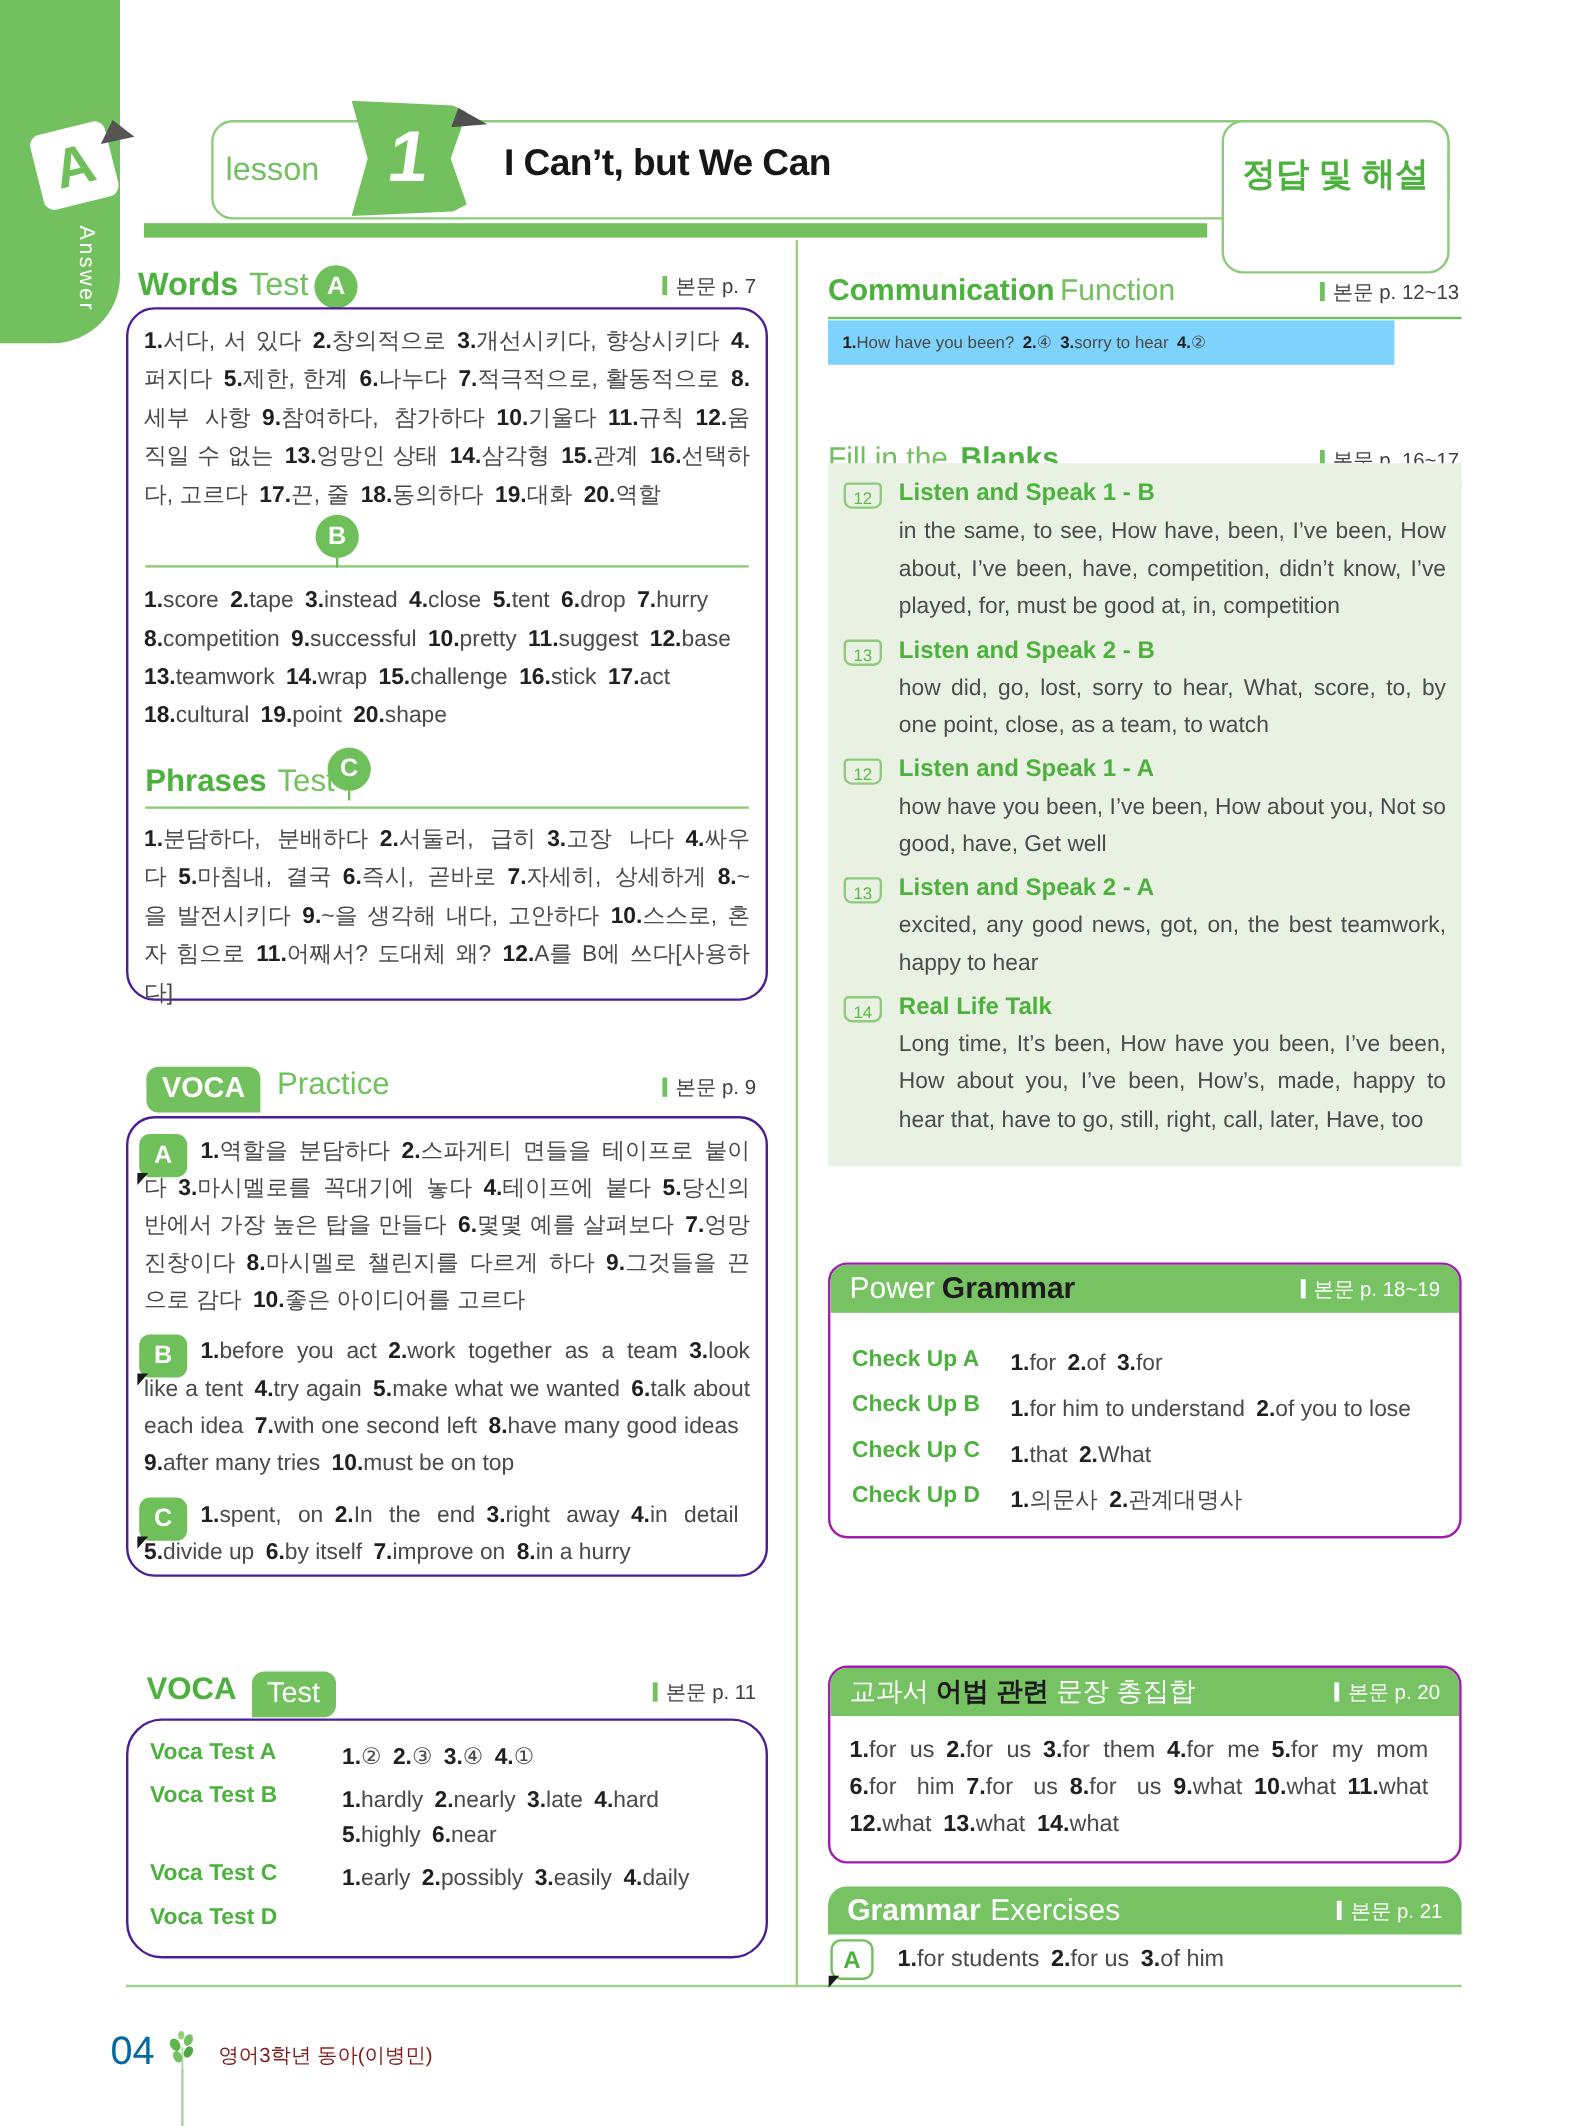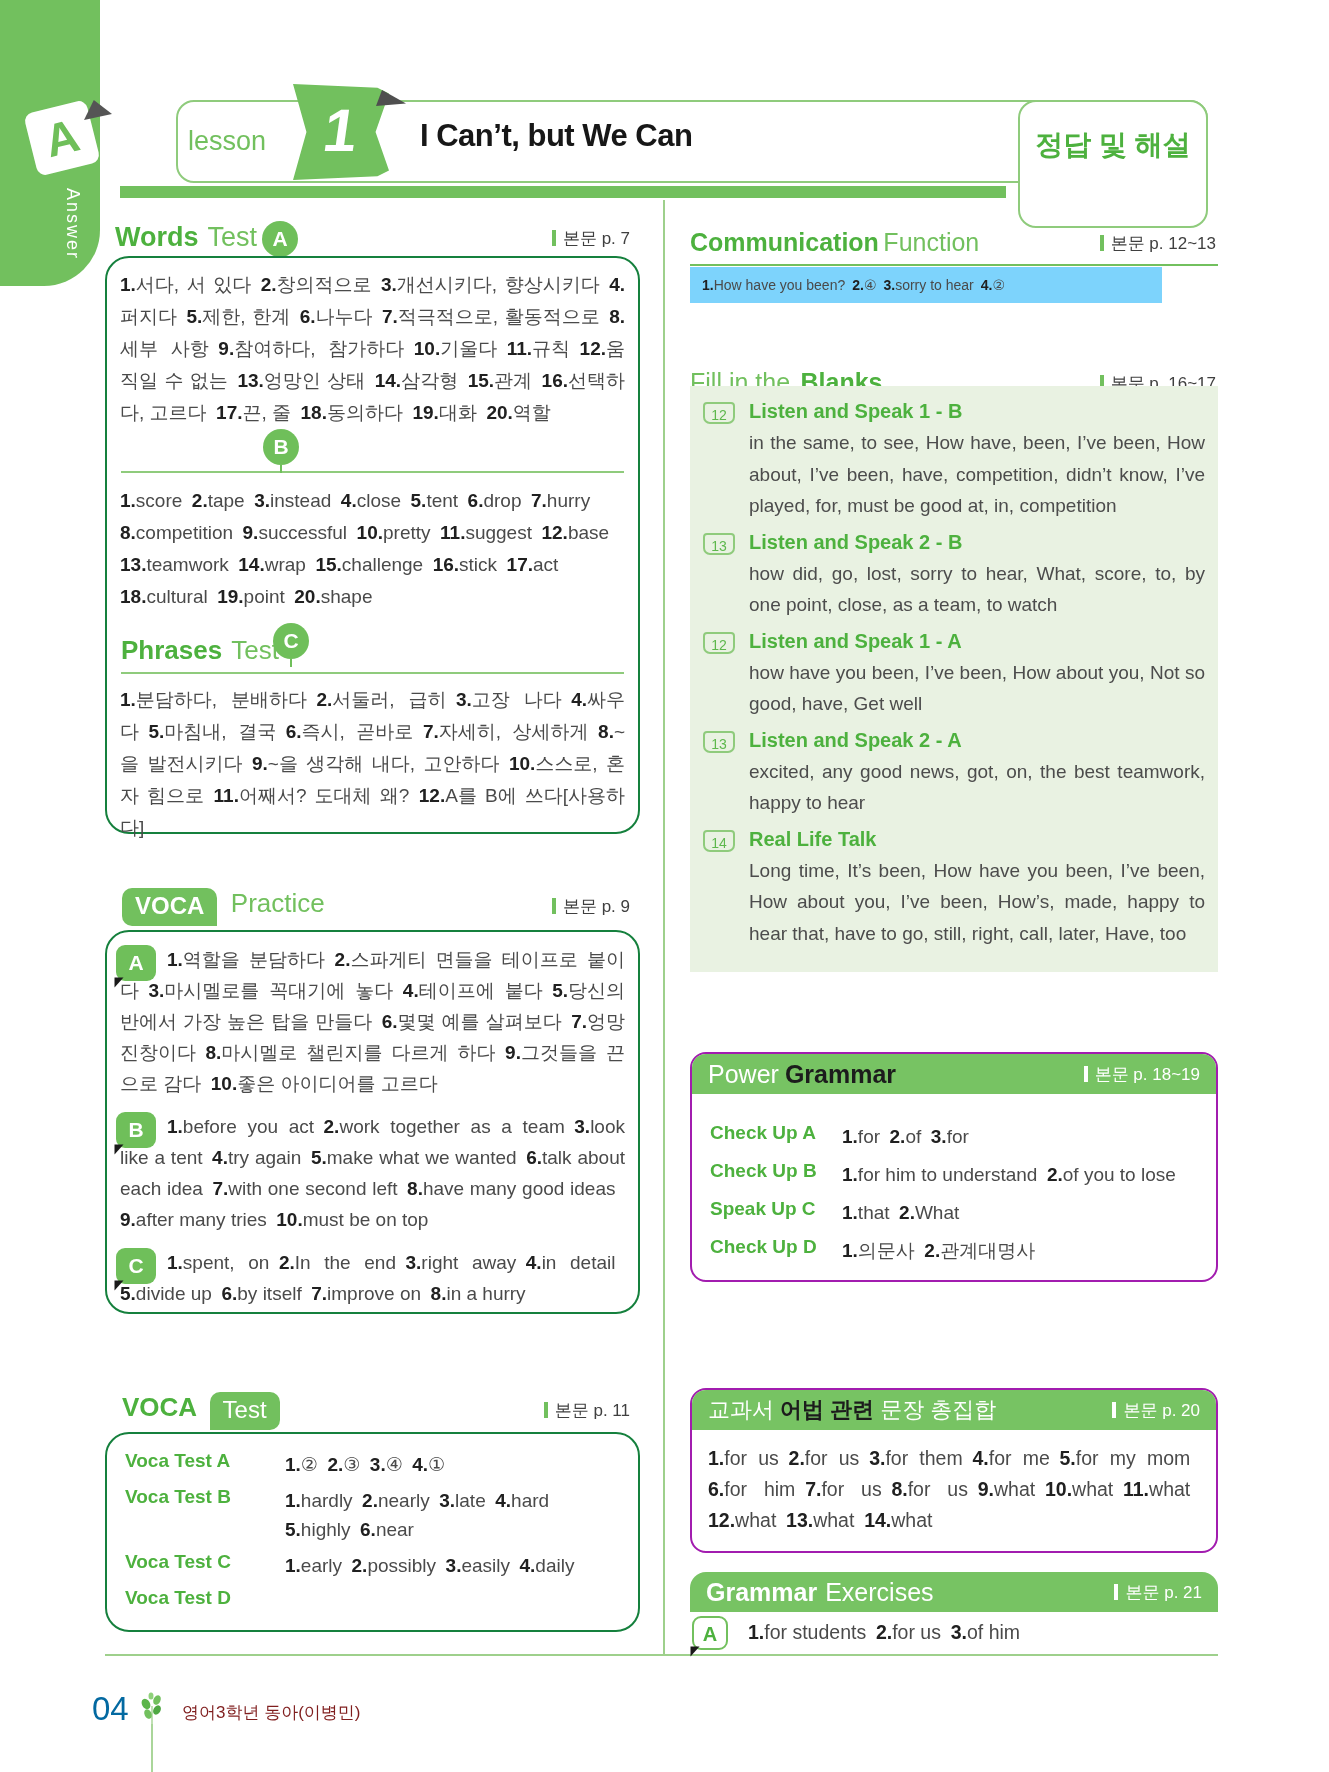--- a/index.html
+++ b/index.html
@@ -36,35 +36,35 @@
   .answers{font-size:19px;line-height:32px;text-align:justify;color:#424242;}
   .circ-badge{position:absolute;width:36px;height:36px;border-radius:50%;background:#6fbf5a;color:#fff;font-weight:700;font-size:21px;text-align:center;line-height:36px;}
   .circ-badge::after{content:'';position:absolute;left:17px;bottom:-8px;width:2px;height:8px;background:#6fbf5a;}
   .bubble{position:absolute;left:-4px;top:1px;width:40px;height:36px;border-radius:9px;background:#6fbf5a;color:#fff;font-weight:700;font-size:21px;text-align:center;line-height:36px;text-indent:0;}
   .bubble::before{content:'';position:absolute;left:-2px;bottom:-6px;width:0;height:0;border-style:solid;border-width:9px 0 0 10px;border-color:transparent transparent transparent #1a1a1a;transform:rotate(90deg);}
   
   .sec-head{position:absolute;white-space:nowrap;}
   .h-bold{font-size:27px;font-weight:700;color:#4db13e;}
   .h-light{font-size:27px;font-weight:400;color:#72c05e;margin-left:9px;}
   .wt-badge{left:262px;top:221px;}
-  .box{position:absolute;border:2px solid #15803d;border-radius:24px;background:#fff;box-sizing:border-box;}
+  .box{position:absolute;border:2px solid #4c1d95;border-radius:24px;background:#fff;box-sizing:border-box;}
   .box1{left:105px;top:256px;width:535px;height:578px;padding:11px 13px;}
   .bdiv{position:relative;height:32px;border-bottom:2px solid #8fcb7c;margin:10px 1px 12px;}
   .bdiv .circ-badge{left:142px;bottom:6px;}
   .phrases-head{position:relative;border-bottom:2px solid #8fcb7c;margin:12px 1px 10px;padding:10px 0 6px;}
   .phrases-head .h-bold,.phrases-head .h-light{font-size:26px;}
   .phrases-head .circ-badge{left:152px;top:-2px;}
   .tab-green{display:inline-block;background:#72c05e;color:#fff;font-weight:700;font-size:24px;padding:4px 13px 6px;border-radius:10px 10px 0 10px;}
   .tab-green.light{font-weight:400;border-radius:10px 10px 10px 0;}
   .voca-head{position:absolute;left:122px;white-space:nowrap;}
   .voca-head .h-light{font-size:26px;vertical-align:2px;}
   .voca-head .h-bold{font-size:26px;vertical-align:2px;}
   .box2{left:105px;top:930px;width:535px;height:384px;padding:12px 13px;}
   .para{position:relative;text-indent:47px;font-size:19px;line-height:31px;text-align:justify;color:#424242;margin-bottom:12px;}
-  .box3{left:105px;top:1432px;width:535px;height:200px;padding:16px 18px;display:grid;grid-template-columns:152px 1fr;column-gap:8px;row-gap:7px;align-content:start;}
+  .box3{left:105px;top:1432px;width:535px;height:200px;padding:16px 18px;display:grid;grid-template-columns:152px 1fr;column-gap:8px;row-gap:7px;align-content:start;border-radius:30px;}
   .row-label{color:#4db13e;font-weight:700;font-size:19px;}
   .row-ans{font-size:19px;line-height:29px;}
   
   .rc-head{position:absolute;left:690px;width:528px;border-bottom:2.5px solid #72c05e;padding-bottom:7px;white-space:nowrap;}
   .rc-head .h-bold,.rc-head .h-light{font-size:25px;}
   .rc-head .h-light{margin-left:0;margin-right:6px;}
   .rc-head .pref{right:2px;top:4px;}
   .comm-body{position:absolute;left:690px;top:267px;width:472px;background:#7dd3fc;padding:10px 12px;box-sizing:border-box;font-size:14px;}
   .fib-box{position:absolute;left:690px;top:386px;width:528px;min-height:578px;background:#e9f2e2;padding:14px 13px;box-sizing:border-box;}
   .fib-item{display:grid;grid-template-columns:46px 1fr;margin-bottom:9px;}
@@ -206,21 +206,21 @@
   <div class="g-bar">
     <span class="t-light">Power</span>
     <span class="t-bold">Grammar</span>
     <span class="pref white"><i class="pref-bar"></i><span>본문 p. 18~19</span></span>
   </div>
   <div class="pg-body">
       <div class="row-label">Check Up A</div>
       <div class="row-ans"><span class="ans"><b>1.</b>for</span> <span class="ans"><b>2.</b>of</span> <span class="ans"><b>3.</b>for</span></div>
       <div class="row-label">Check Up B</div>
       <div class="row-ans"><span class="ans"><b>1.</b>for him to understand</span> <span class="ans"><b>2.</b>of you to lose</span></div>
-      <div class="row-label">Speak Up C</div>
+      <div class="row-label">Check Up C</div>
       <div class="row-ans"><span class="ans"><b>1.</b>that</span> <span class="ans"><b>2.</b>What</span></div>
       <div class="row-label">Check Up D</div>
       <div class="row-ans"><span class="ans"><b>1.</b>의문사</span> <span class="ans"><b>2.</b>관계대명사</span></div>
     </div>
 </div>
 
 <div class="green-bar-box" style="top:1388px;">
   <div class="g-bar" style="--s:1;">
     <span class="t-light" style="font-size:22px;">교과서</span>
     <span class="t-bold" style="font-size:22px;">어법 관련</span>

